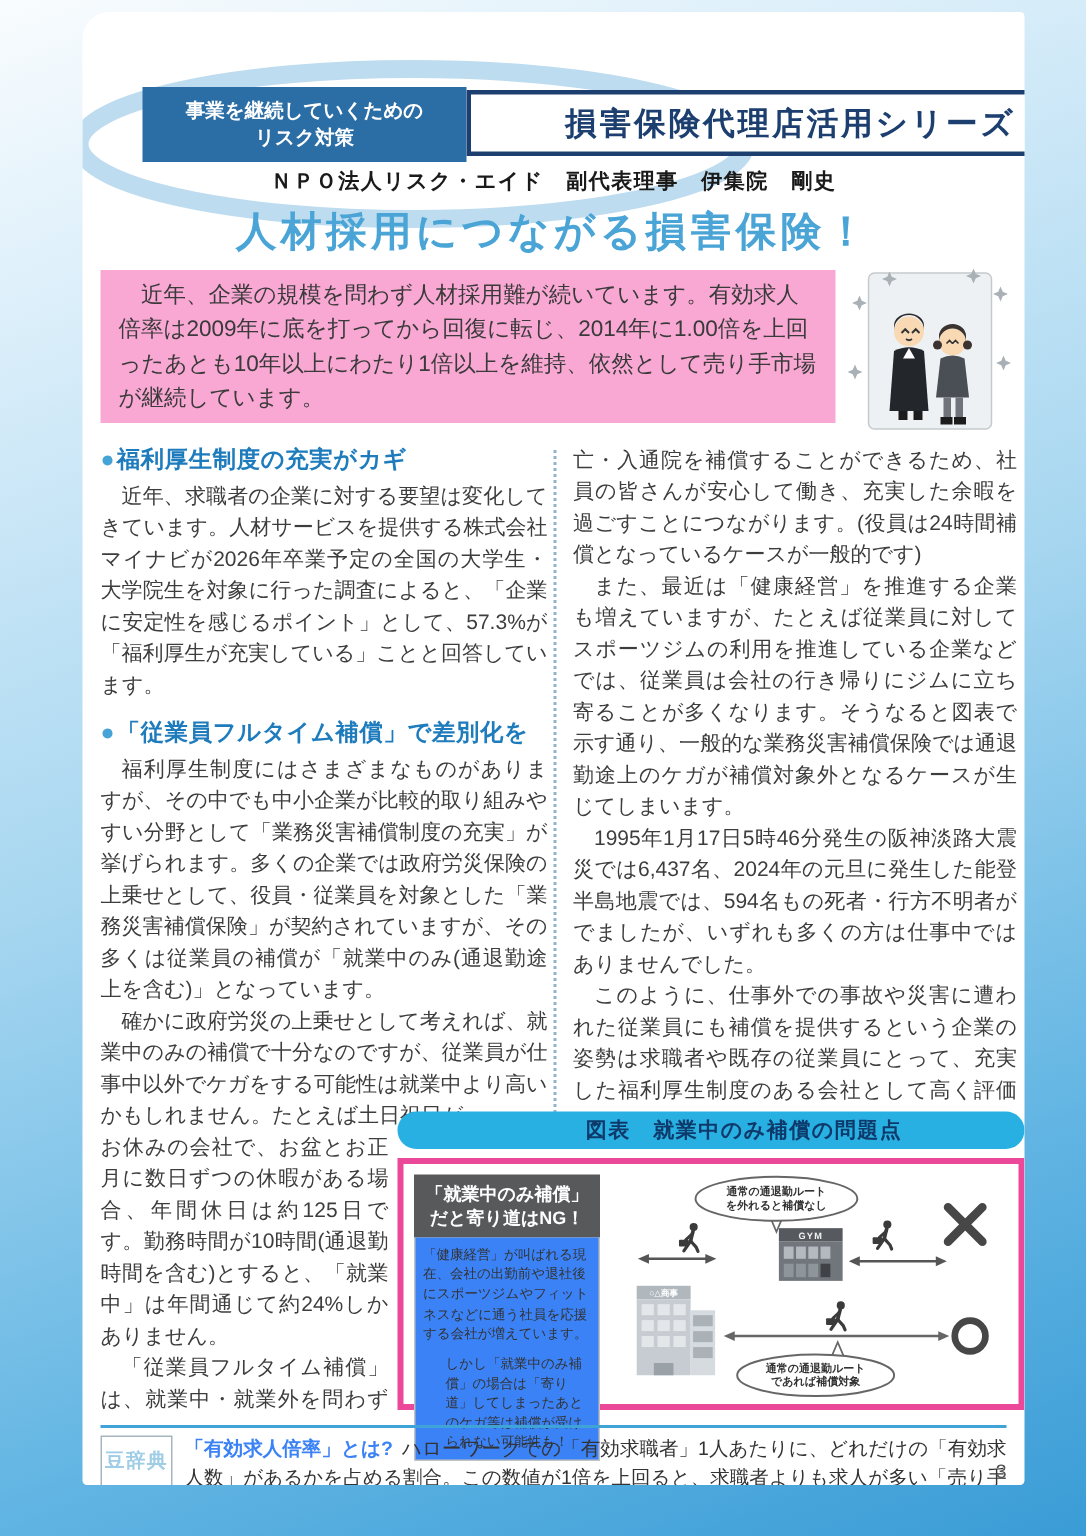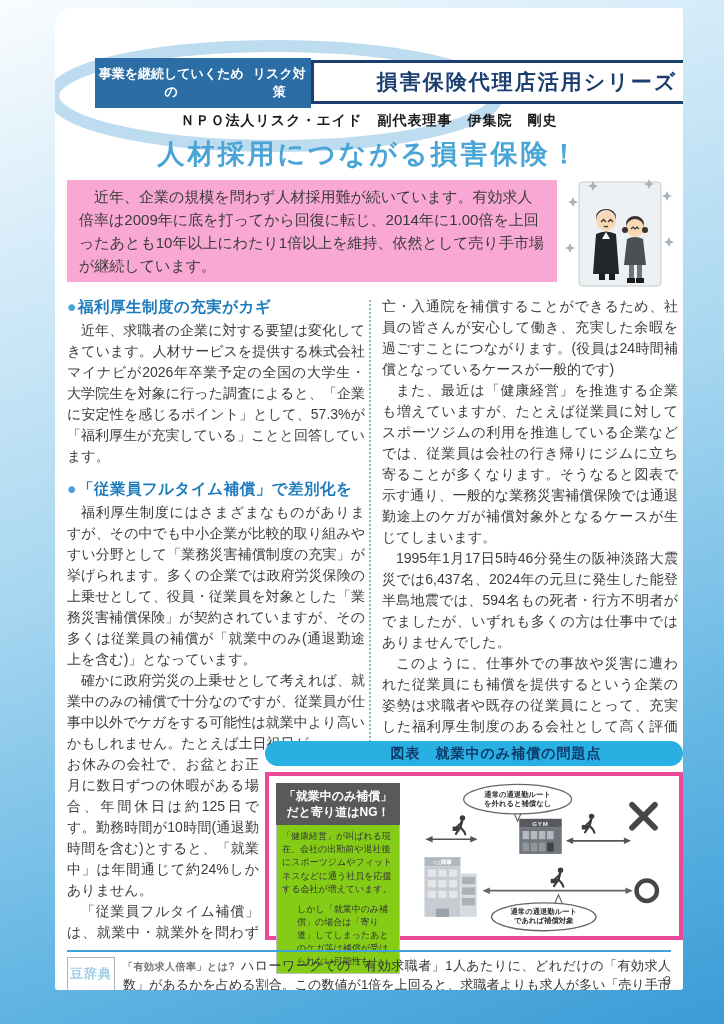--- a/index.html
+++ b/index.html
@@ -10,21 +10,21 @@
   }
   .page{
     position:absolute;left:55px;top:8px;width:628px;height:982px;
     background:#ffffff;border-radius:18px 3px 3px 3px;overflow:hidden;
   }
   
   .swoosh{position:absolute;left:-8px;top:26px;width:478px;height:132px;}
   .badge{
     position:absolute;left:40px;top:50px;width:216px;height:50px;
     background:#2b6da5;color:#ffffff;font-weight:bold;font-size:13px;line-height:1.4;
-    display:flex;justify-content:center;align-items:center;text-align:center;
+    display:flex;flex-direction:column;justify-content:center;align-items:center;text-align:center;
   }
   .series{
     position:absolute;left:256px;top:52px;width:432px;height:44px;box-sizing:border-box;
     background:#ffffff;border:3px solid #1c3f70;color:#1c3f70;font-weight:bold;font-size:21px;
     letter-spacing:2px;display:flex;align-items:center;justify-content:center;
   }
   .byline{position:absolute;left:0;top:104px;width:100%;text-align:center;
     font-size:14px;font-weight:bold;color:#1a1a1a;letter-spacing:1px;}
   .main-title{position:absolute;left:0;top:128px;width:100%;text-align:center;
     font-size:27px;font-weight:bold;color:#4aa5d6;letter-spacing:3px;}
@@ -52,39 +52,39 @@
     height:25px;line-height:25px;border-radius:13px;background:#29b0e3;color:#0e3a6b;
     font-weight:bold;font-size:14px;text-align:center;letter-spacing:1px;padding-left:44px;
   }
   .fig-body{
     margin-top:6px;background:#ffffff;border:4px solid #ec4899;height:168px;
     display:flex;align-items:stretch;box-sizing:border-box;
   }
   .callout{width:124px;flex:none;margin:7px 4px 7px 7px;display:flex;flex-direction:column;}
   .callout-head{background:#58595b;color:#ffffff;font-weight:bold;font-size:12px;
     line-height:1.35;text-align:center;padding:5px 2px;}
-  .callout-body{background:#84cc16;border:1px solid #c2c2c2;border-top:none;flex:1;
+  .callout-body{background:#3b82f6;border:1px solid #c2c2c2;border-top:none;flex:1;
     padding:5px 5px;font-size:9px;line-height:1.45;color:#333;}
   .callout-body p{margin:0;}
   .callout-body p + p{margin-top:7px;margin-left:15px;}
   .diagram{flex:1;height:152px;margin:6px 2px 6px 0;}
   .bt{font-size:9px;fill:#333;text-anchor:middle;font-weight:bold;}
   .bl{font-size:7px;fill:#ffffff;text-anchor:middle;font-weight:bold;}
   .gl{font-size:7.5px;fill:#f0f0f0;text-anchor:middle;font-weight:bold;letter-spacing:1px;}
   
   .footer{position:absolute;left:12px;top:942px;width:604px;}
   .foot-rule{border-top:2px solid #3fa3d8;}
   .foot-row{display:flex;margin-top:5px;align-items:flex-start;}
   .foot-label{
     width:46px;height:32px;flex:none;border:1px solid #a5b6c0;margin-right:8px;
     display:flex;align-items:center;justify-content:center;
     color:#9fcde6;font-weight:bold;font-size:13px;letter-spacing:1px;
   }
   .foot-text{font-size:13px;line-height:1.45;color:#333;text-align:justify;}
-  .foot-text .term{font-size:10px;font-weight:bold;color:#737373;margin-right:6px;}
+  .foot-text .term{font-size:13px;font-weight:bold;color:#3b82f6;margin-right:6px;}
   .pagenum{position:absolute;right:12px;bottom:2px;font-size:13px;color:#555;}
 </style>
 </head>
 <body>
 
 <div class="page">
 
   <svg class="swoosh" viewBox="0 0 478 132">
     <ellipse cx="228" cy="62" rx="222" ry="50" fill="none" stroke="#bedcef" stroke-width="12"></ellipse>
   </svg>

